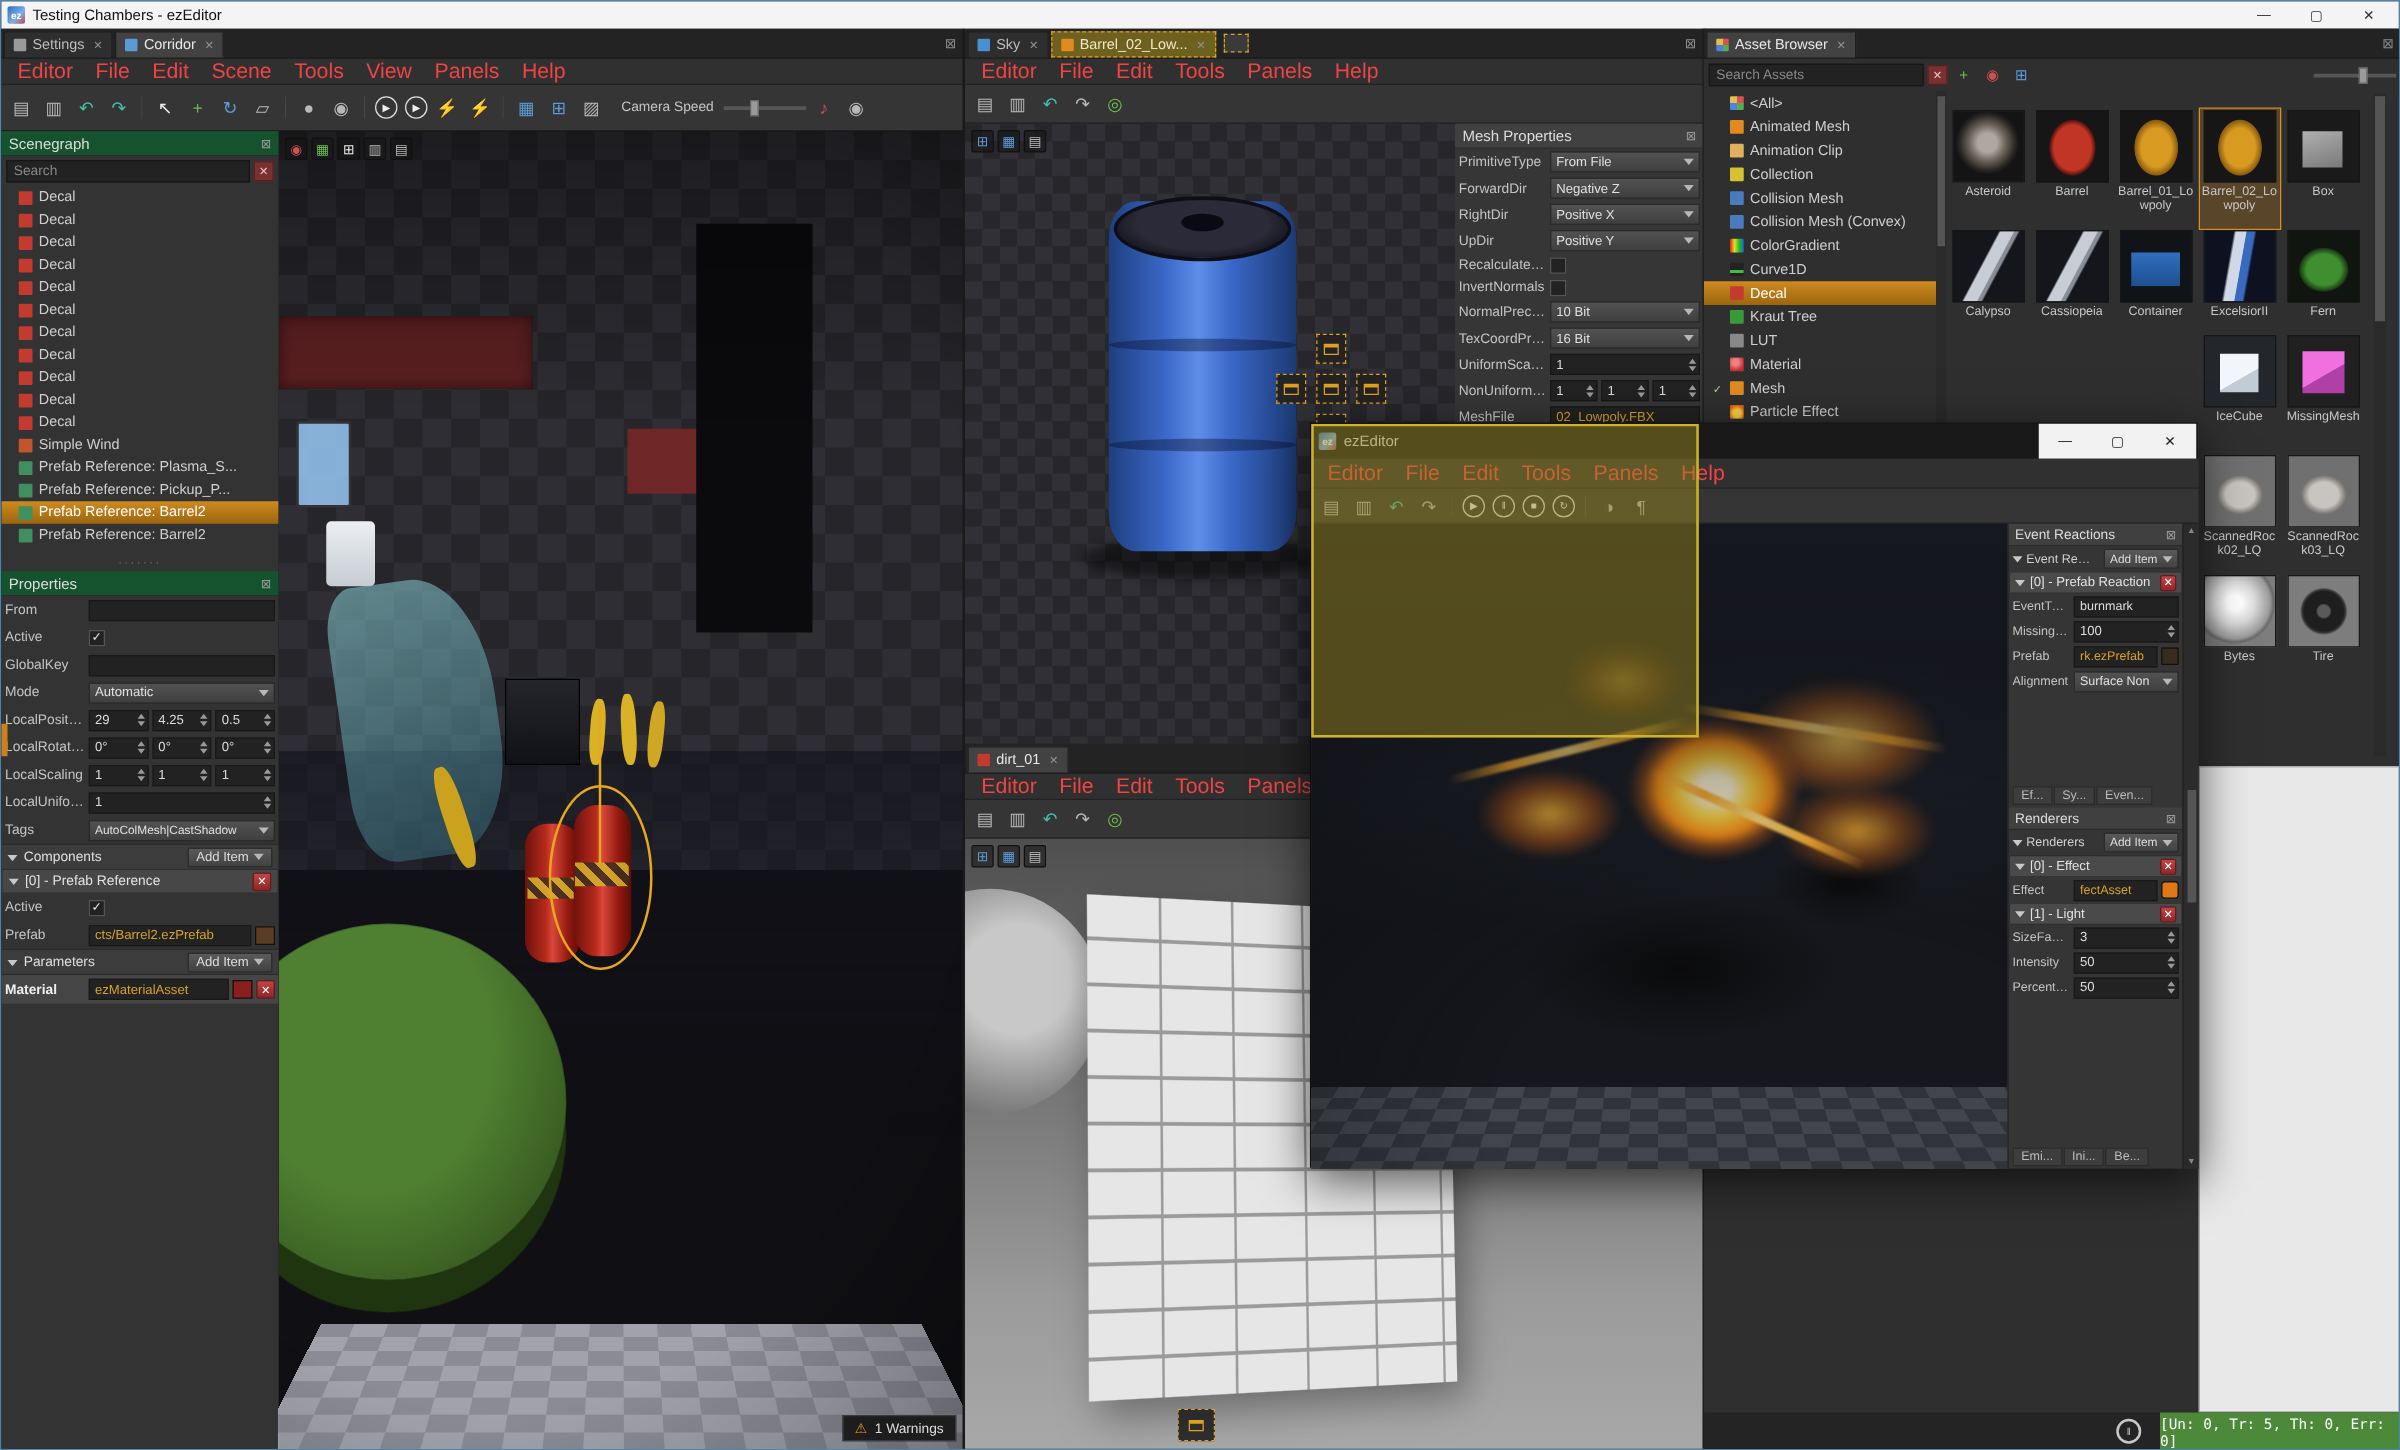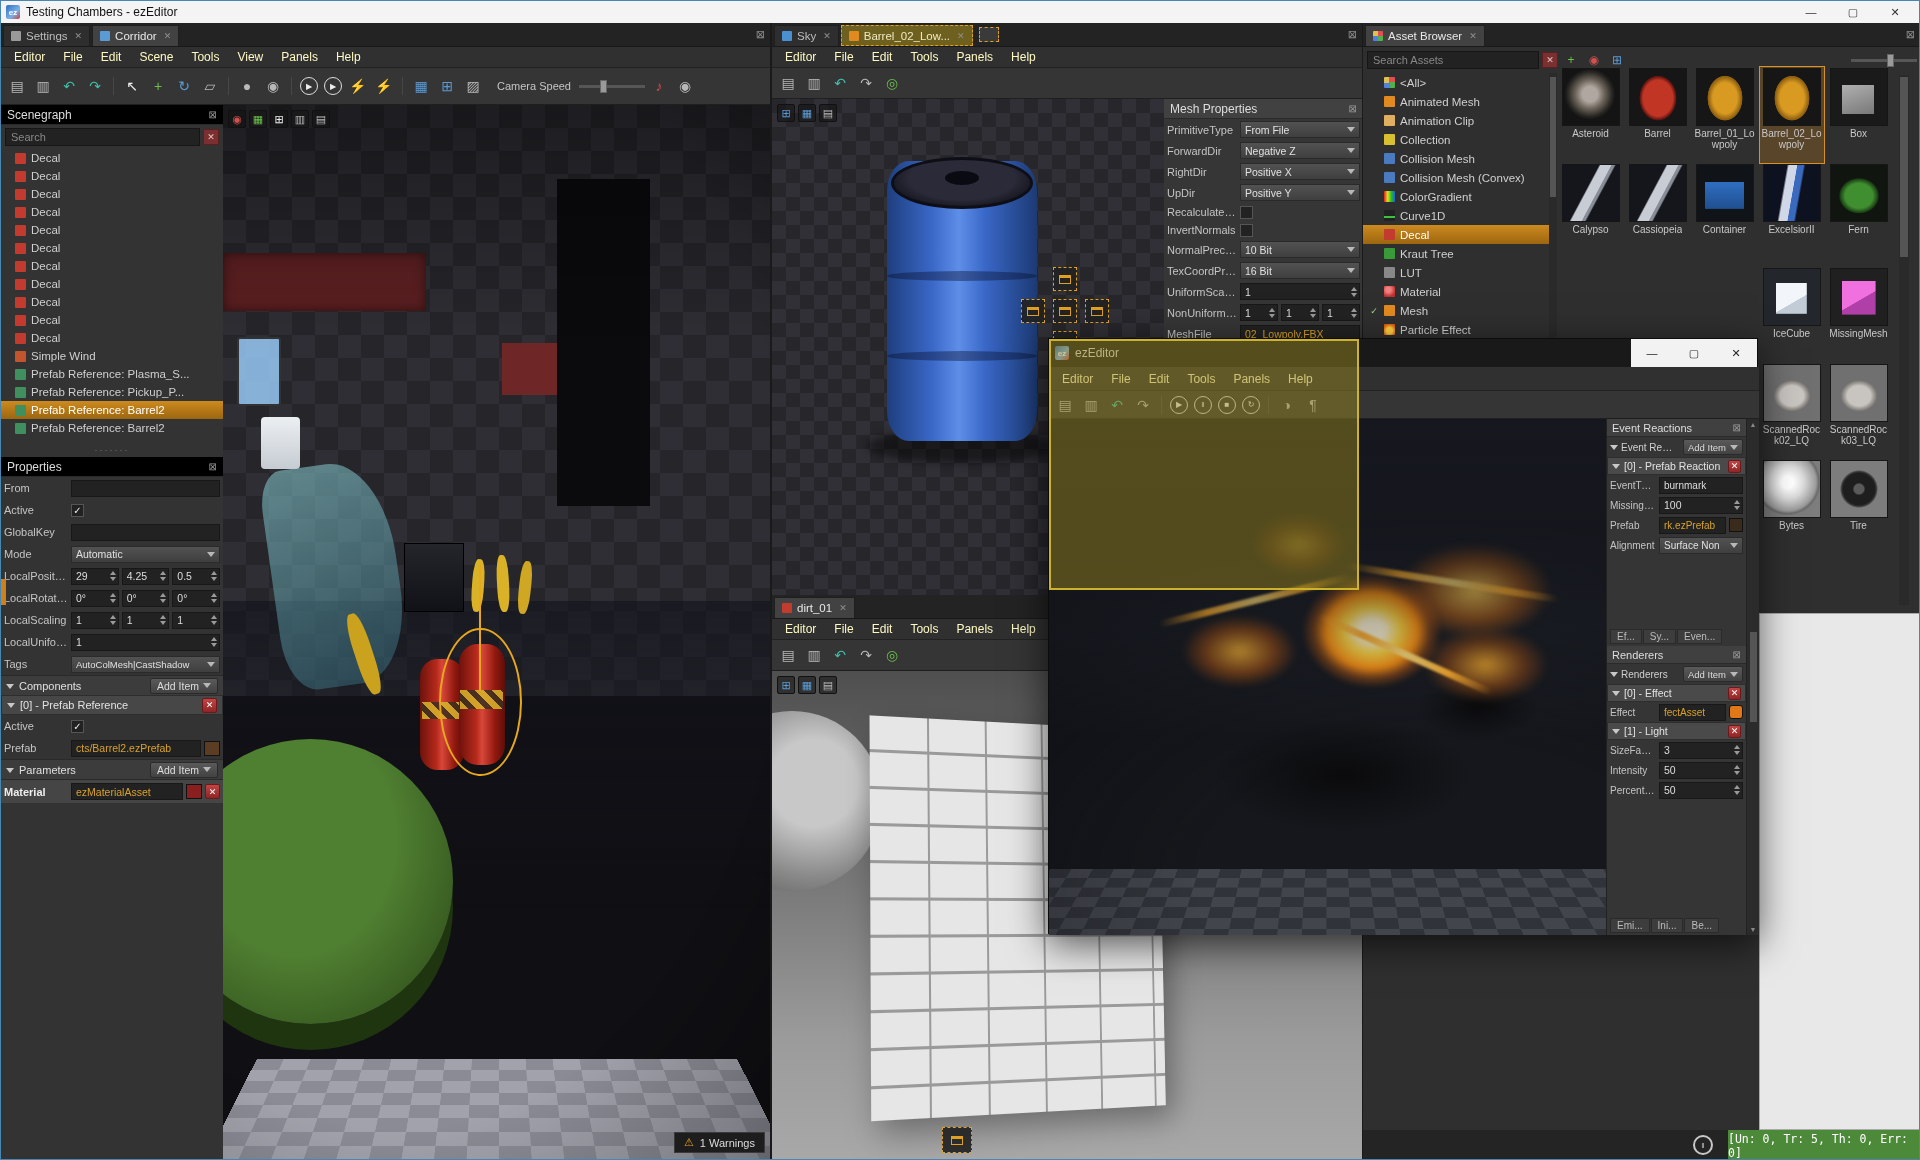--- a/index.html
+++ b/index.html
@@ -16,32 +16,32 @@
 .tabbar{position:absolute;display:flex;align-items:flex-end;background:#232323;border-bottom:1px solid #191919;padding-left:2px;gap:2px}
 .tab{display:flex;align-items:center;gap:5px;height:21px;padding:0 7px;background:#2e2e2e;color:#bdbdbd;font-size:11.5px;border:1px solid #1f1f1f;border-bottom:none;white-space:nowrap}
 .tab.active{background:#424242;color:#e8e8e8}
 .tab.drag{background:#6e601f;border:1px dashed #e0a020;color:#f0e8c0}
 .tic{width:10px;height:10px;border-radius:1px;flex:none;background:transparent}
 .tx{color:#8f8f8f;font-size:9px;margin-left:2px}
 .tabright{margin-left:auto;color:#8a8a8a;padding:0 6px;font-size:11px;align-self:center}
 .minidock{width:20px;height:15px;border:1px dashed #e0a020;background:#3a3a3a;margin-left:4px;align-self:center}
 
 .menubar{position:absolute;display:flex;align-items:center;background:#303030;border-bottom:1px solid #222;padding:0 4px}
-.mi{padding:0 9px;color:#fef9c3;font-size:12px;line-height:20px}
+.mi{padding:0 9px;color:#ef4444;font-size:17px;line-height:20px}
 .toolbar{position:absolute;display:flex;align-items:center;background:#353535;border-bottom:1px solid #1f1f1f;padding:0 4px;gap:2px}
 .ic{width:24px;height:24px;display:flex;align-items:center;justify-content:center;font-size:14px;color:#c8c8c8;border-radius:2px;flex:none}
 .ic.small{width:18px;height:18px;font-size:11px;background:rgba(20,20,20,.55);border:1px solid #111}
 .ic.teal{color:#3fc0ac}.ic.green{color:#6abf4b}.ic.blue{color:#5b9bd5}.ic.yellow{color:#f2c321}.ic.red{color:#d05050}.ic.light{color:#eee}.ic.gray{color:#b8b8b8}
 .ic.white-circle{border:1px solid #ddd;border-radius:50%;width:18px;height:18px;font-size:8px;margin:0 2px;color:#eee}
 .ic.divider{width:1px;height:18px;background:#222;border-right:1px solid #474747;margin:0 4px;border-radius:0}
 .cslabel{color:#c4c4c4;font-size:11px;margin:0 6px 0 10px;white-space:nowrap}
 .slider{width:66px;height:3px;background:#565656;position:relative;flex:none}
 .knob{position:absolute;left:32%;top:-5px;width:7px;height:13px;background:#9a9a9a;border:1px solid #666}
 
-.phead{position:absolute;background:#000000;color:#ddd;font-size:12px;display:flex;align-items:center;padding:0 6px;border-bottom:1px solid #2a2a2a}
+.phead{position:absolute;background:#14532d;color:#ddd;font-size:12px;display:flex;align-items:center;padding:0 6px;border-bottom:1px solid #2a2a2a}
 .hic{margin-left:auto;color:#999;font-size:10px}
 
 .search{position:absolute;display:flex;align-items:center;gap:3px;padding:3px 4px;background:#333}
 .search input{flex:1;height:18px;background:#222;border:1px solid #161616;color:#ccc;font-size:11px;padding:0 5px;font-family:inherit;min-width:0}
 .search input::placeholder{color:#888}
 .sclr{width:16px;height:16px;background:#7a3030;color:#e8c0c0;display:flex;align-items:center;justify-content:center;font-size:9px;border:1px solid #5a2020;flex:none}
 
 .tree{position:absolute;overflow:hidden;background:#333}
 .trow{display:flex;align-items:center;gap:5px;height:18px;padding:0 4px 0 14px;font-size:11.5px;color:#cfcfcf;white-space:nowrap;overflow:hidden}
 .trow.selected{background:linear-gradient(#cd8a1f,#9c660f);color:#fff}
@@ -909,21 +909,21 @@
       <div class="trow" style="height:19px;padding-left:6px">
         <span class="chkmark"></span>
         <span class="ticn i-particle"></span>
         <span>Particle Effect</span>
       </div>
   </div>
   <div class="scrollv" style="left:1548px;top:72px;width:8px;height:270px">
       <div class="scrollthumb" style="left:1px;top:4px;width:6px;height:120px"></div>
     </div>
 
-  <div class="grid" style="left:1556px;top:66px;width:336px">
+  <div class="grid" style="left:1556px;top:86px;width:336px">
       <div class="cell">
         <div class="th t-asteroid"></div>
         <div class="lbl">Asteroid</div>
       </div>
 
       <div class="cell">
         <div class="th t-barrel-red"></div>
         <div class="lbl">Barrel</div>
       </div>
 

